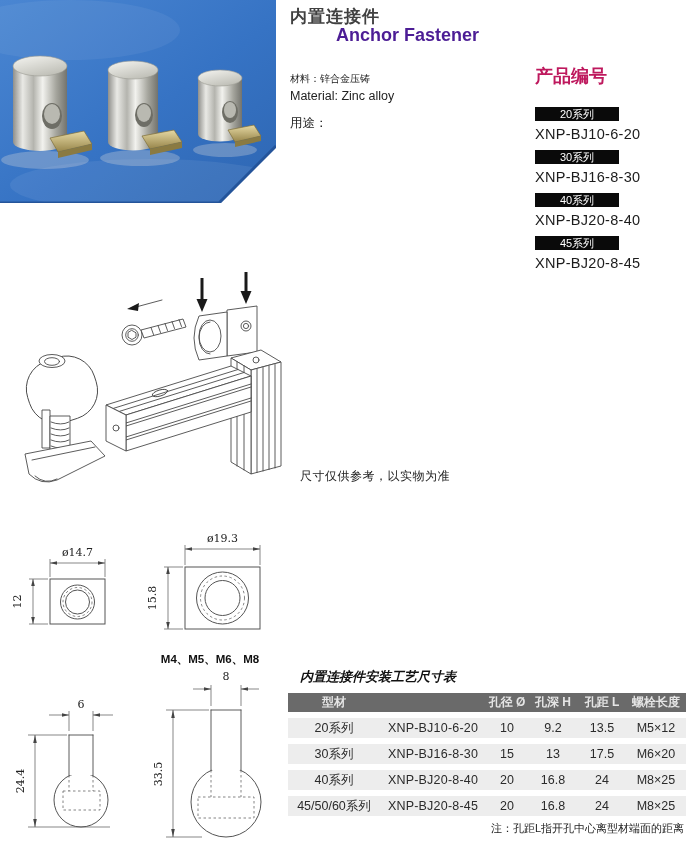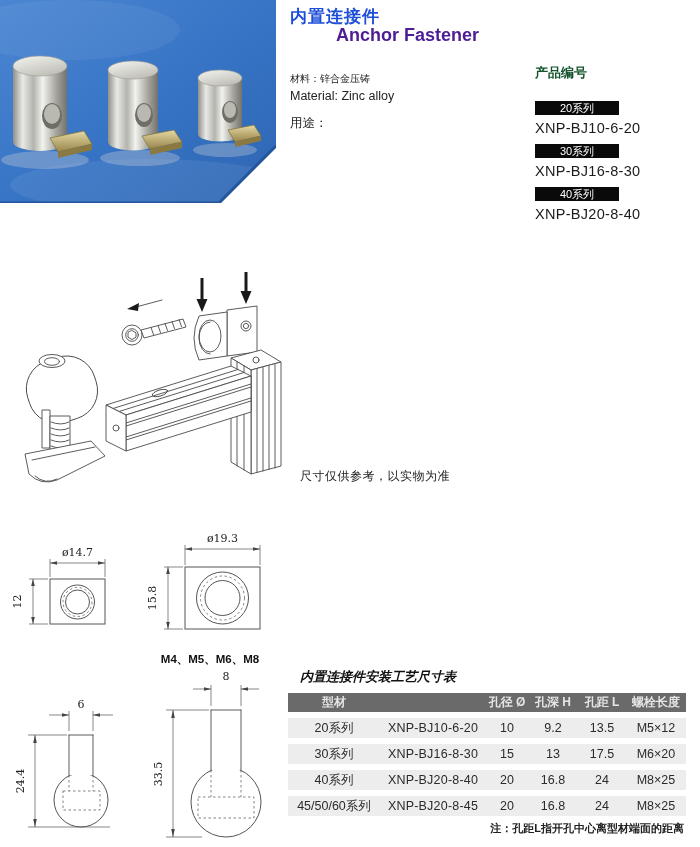--- a/index.html
+++ b/index.html
@@ -4,31 +4,31 @@
 <style>
   html,body{margin:0;padding:0;background:#fff;}
   .page{position:relative;width:700px;height:847px;background:#fff;overflow:hidden;
         font-family:"Liberation Sans",sans-serif;color:#2b2b2b;}
   .abs{position:absolute;}
 
   
   .photo{left:0;top:0;width:276px;height:203px;}
 
   
-  .title-zh{left:290px;top:5px;font-size:17px;font-weight:bold;color:#1d4ed8;letter-spacing:1px;}
+  .title-zh{left:290px;top:5px;font-size:17px;font-weight:bold;color:#404040;letter-spacing:1px;}
   .title-en{left:290px;top:25px;font-size:18px;font-weight:bold;color:#4c1d95;margin-left:46px;}
   .mat-zh{left:290px;top:72px;font-size:10px;color:#222;}
   .mat-en{left:290px;top:89px;font-size:12.5px;color:#222;}
   .usage-label{left:290px;top:115px;font-size:12.5px;color:#222;}
   .usage-text{left:290px;top:132px;width:232px;font-size:12.5px;line-height:1.58;
               color:#222;text-align:justify;text-justify:inter-character;letter-spacing:0.4px;}
 
   
   .codes{left:535px;top:64px;width:152px;}
-  .codes-heading{font-size:13px;font-weight:bold;color:#14532d;margin-bottom:19px;}
+  .codes-heading{font-size:18px;font-weight:bold;color:#be185d;margin-bottom:19px;}
   .code-item{margin-bottom:6px;}
   .series-badge{width:84px;height:14px;background:#0a0a0a;color:#fff;font-size:11px;
                 line-height:14px;text-align:center;margin-bottom:4px;}
   .code-text{font-size:14.5px;color:#1c1c1c;letter-spacing:0.3px;line-height:18px;margin-bottom:7px;}
 
   
   .assembly{left:5px;top:272px;width:285px;height:220px;}
   .diagram-note{left:300px;top:468px;font-size:12px;color:#222;letter-spacing:0.5px;}
   .dims{left:0;top:525px;width:285px;height:322px;}
 
@@ -43,21 +43,21 @@
   .dim{font-family:"DejaVu Serif",serif;font-size:11px;fill:#222;}
   .thread{font-family:"Liberation Sans",sans-serif;font-weight:bold;font-size:11.5px;fill:#111;}
 
   
   .table-block{left:288px;top:668px;width:398px;}
   .table-title{font-size:13px;font-weight:bold;color:#111;padding-left:12px;font-style:italic;}
   table.spec{border-collapse:separate;border-spacing:0 6px;width:398px;margin-top:1px;}
   table.spec th{background:#6a6a6a;color:#e5e5e5;font-size:12px;font-weight:bold;height:19px;padding:0;}
   table.spec td{background:#ededed;font-size:12.5px;color:#2b2b2b;height:20px;padding:0;text-align:center;}
   td.code-col{text-align:left;padding-left:4px;letter-spacing:0.2px;}
-  .table-note{font-size:11px;color:#222;text-align:right;padding-right:2px;margin-top:-1px;font-weight:bold;}
+  .table-note{font-size:11px;color:#222;text-align:right;padding-right:2px;margin-top:-1px;}
 </style>
 </head>
 <body>
 
 <div class="page">
 
   <div class="abs photo">
     <svg width="276" height="203" viewBox="0 0 276 203">
       <defs>
         <linearGradient id="bgblue" x1="0" y1="0" x2="1" y2="1">
@@ -135,20 +135,24 @@
       <div class="code-text">XNP-BJ10-6-20</div>
     </div>
     <div class="code-item">
       <div class="series-badge">30系列</div>
       <div class="code-text">XNP-BJ16-8-30</div>
     </div>
     <div class="code-item">
       <div class="series-badge">40系列</div>
       <div class="code-text">XNP-BJ20-8-40</div>
     </div>
+    <div class="code-item">
+      <div class="series-badge">45系列</div>
+      <div class="code-text">XNP-BJ20-8-45</div>
+    </div>
   </div>
 
   <div class="abs assembly">
     <svg width="285" height="220" viewBox="0 0 285 220">
 
       <g>
         <g transform="rotate(-18 56 118)">
             <rect x="22" y="86" width="70" height="64" rx="29" class="fc"></rect>
           </g>
         <ellipse cx="47" cy="89" rx="13" ry="6.5" class="fc"></ellipse>

